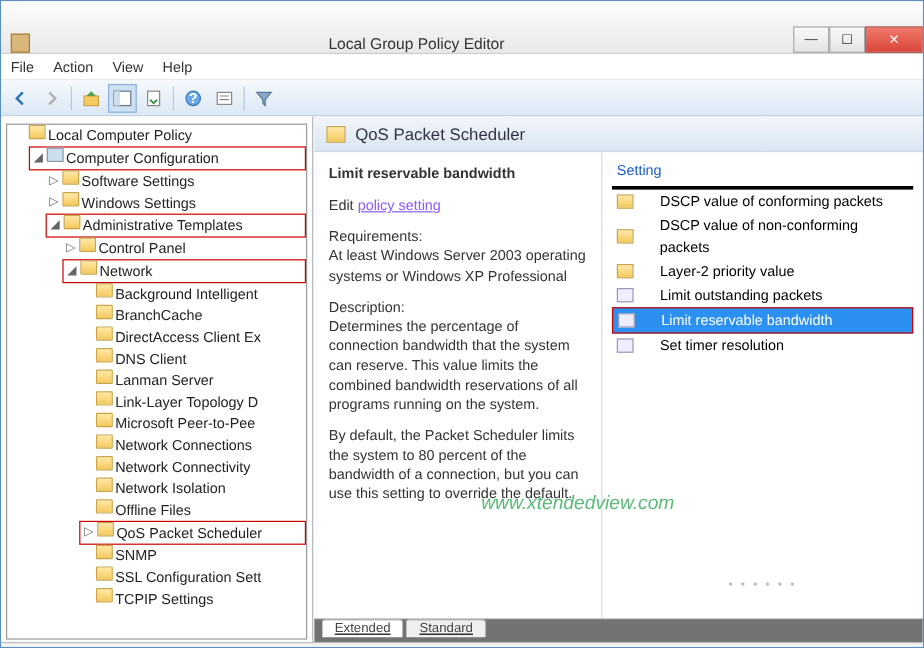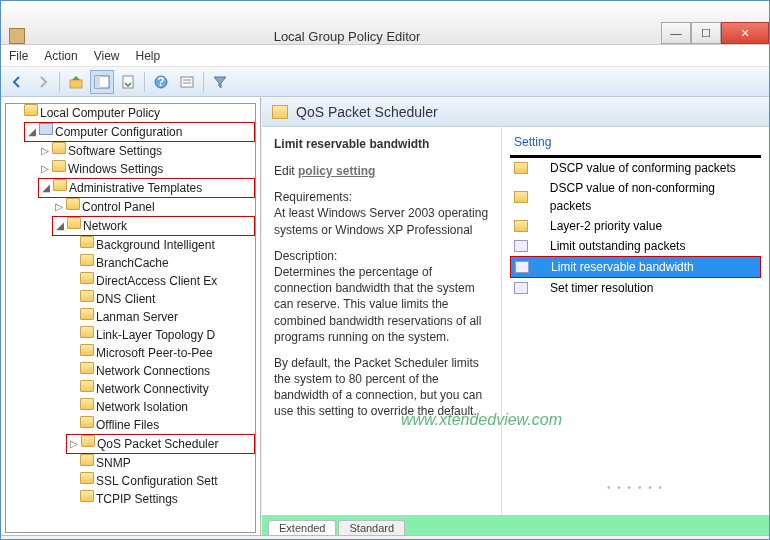--- a/index.html
+++ b/index.html
@@ -41,33 +41,33 @@
 
 
 .content { flex: 1; display: flex; flex-direction: column; border-left: 1px solid #eee; }
 .content-header { height: 30px; background: linear-gradient(#f2f6fb,#d9e6f2); border-bottom: 1px solid #c5d3e2; display: flex; align-items: center; padding: 0 10px; gap: 8px; }
 .content-header .fld { width: 16px; height: 14px; background: linear-gradient(#ffe9a8,#f4c95d); border: 1px solid #caa548; }
 .content-header .title { font-size: 14px; color: #334; }
 
 .content-body { flex: 1; display: flex; position: relative; background: #fff; }
 .desc-pane { width: 240px; padding: 10px 12px; font-size: 12px; color: #333; border-right: 1px solid #ddd; overflow: hidden; }
 .desc-pane .heading { font-weight: bold; margin-bottom: 12px; }
-.desc-pane a { color: #737373; text-decoration: underline; font-weight: bold; }
+.desc-pane a { color: #8b5cf6; text-decoration: underline; }
 .desc-pane p { margin-bottom: 10px; line-height: 1.35; }
 
 .settings-pane { flex: 1; padding: 6px 8px; position: relative; }
 .settings-pane .colhead { color: #1a5dc7; padding: 2px 4px 6px; border-bottom: 3px solid #000000; }
 .settings-pane .item { display: flex; align-items: center; gap: 22px; padding: 1px 4px; line-height: 18px; }
 .settings-pane .item .ico { width: 14px; height: 12px; display:inline-block; }
 .settings-pane .item .ico.fld { background: linear-gradient(#ffe9a8,#f4c95d); border: 1px solid #caa548; }
 .settings-pane .item .ico.cfg { background: #eef; border: 1px solid #99b; position: relative; }
 .settings-pane .item.sel { background: #2b90ef; color: #fff; }
 .settings-pane .item.sel.redbox { border: 1.5px solid #c00; }
 
-.tabs { height: 20px; display: flex; align-items: flex-end; padding-left: 6px; border-top: 1px solid #ccc; background: #86efac;}
+.tabs { height: 20px; display: flex; align-items: flex-start; padding-left: 6px; border-top: 1px solid #ccc; background: #737373; text-decoration: underline;}
 .tab { padding: 1px 10px; border: 1px solid #bbb; border-bottom: none; background: #fff; border-radius: 3px 3px 0 0; margin-right: 2px; font-size: 11px; color: #444; }
 .tab.inactive { background: #f0f0f0; }
 
 
 .statusbar { height: 20px; border-top: 1px solid #bcbcbc; background: #f3f3f3; display: flex; align-items: center; padding: 0 8px; color: #333; font-size: 12px; }
 
 .watermark { position: absolute; left: 400px; top: 410px; color: #3fae63; font-size: 16px; font-style: italic; opacity: 0.85; pointer-events: none; z-index: 50; }
 .splitter-dots { position:absolute; bottom:22px; left:50%; transform:translateX(-50%); color:#bbb; font-size:10px; letter-spacing:2px; }
 </style>
 </head>

